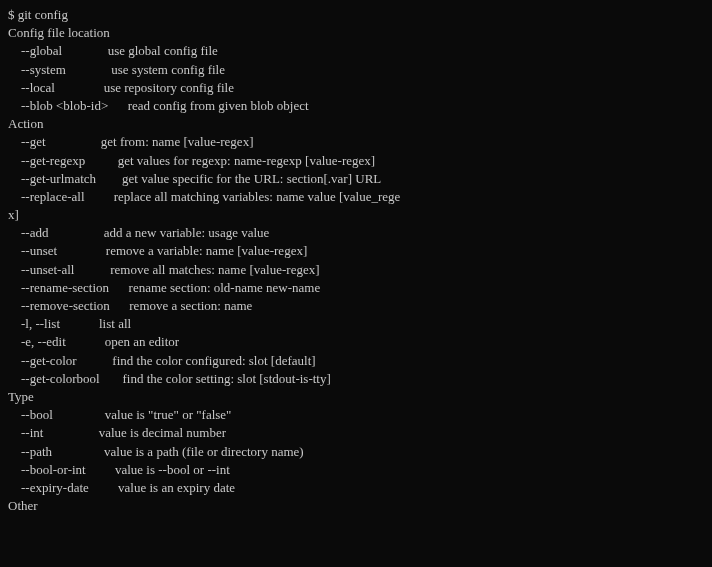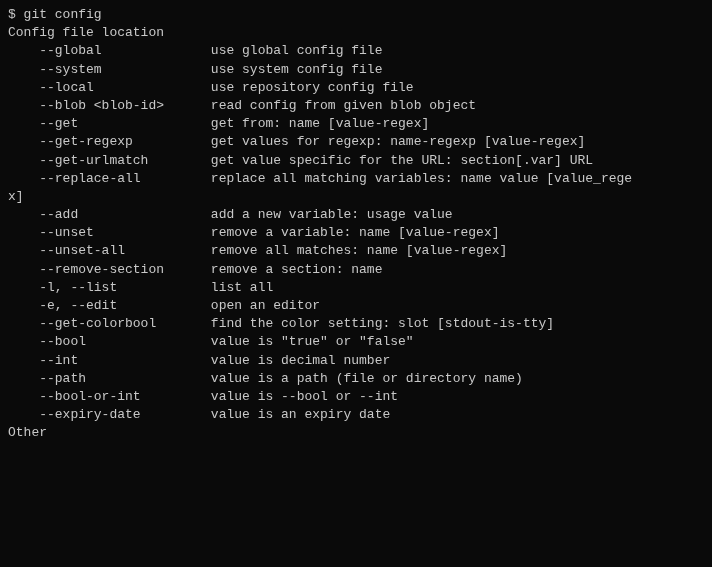--- a/index.html
+++ b/index.html
@@ -17,48 +17,53 @@
       min-height: 567px;
       padding: 6px 8px;
       overflow: hidden;
     }
     .terminal {
       width: 100%;
     }
     .line {
       white-space: pre;
       display: block;
+      font-family: Liberation Serif, serif;
     }
   </style>
 </head>
 <body>
 
 <div class="terminal">
   <div id="lines-container">
       <span class="line">$ git config</span>
       <span class="line"></span>
       <span class="line">Config file location</span>
       <span class="line">    --global              use global config file</span>
       <span class="line">    --system              use system config file</span>
       <span class="line">    --local               use repository config file</span>
       <span class="line">    --blob &lt;blob-id&gt;      read config from given blob object</span>
       <span class="line"></span>
+      <span class="line">Action</span>
       <span class="line">    --get                 get from: name [value-regex]</span>
       <span class="line">    --get-regexp          get values for regexp: name-regexp [value-regex]</span>
       <span class="line">    --get-urlmatch        get value specific for the URL: section[.var] URL</span>
       <span class="line">    --replace-all         replace all matching variables: name value [value_rege</span>
       <span class="line">x]</span>
       <span class="line">    --add                 add a new variable: usage value</span>
       <span class="line">    --unset               remove a variable: name [value-regex]</span>
       <span class="line">    --unset-all           remove all matches: name [value-regex]</span>
+      <span class="line">    --rename-section      rename section: old-name new-name</span>
       <span class="line">    --remove-section      remove a section: name</span>
       <span class="line">    -l, --list            list all</span>
       <span class="line">    -e, --edit            open an editor</span>
+      <span class="line">    --get-color           find the color configured: slot [default]</span>
       <span class="line">    --get-colorbool       find the color setting: slot [stdout-is-tty]</span>
       <span class="line"></span>
+      <span class="line">Type</span>
       <span class="line">    --bool                value is "true" or "false"</span>
       <span class="line">    --int                 value is decimal number</span>
       <span class="line">    --path                value is a path (file or directory name)</span>
       <span class="line">    --bool-or-int         value is --bool or --int</span>
       <span class="line">    --expiry-date         value is an expiry date</span>
       <span class="line"></span>
       <span class="line">Other</span>
     </div>
 </div>
 

